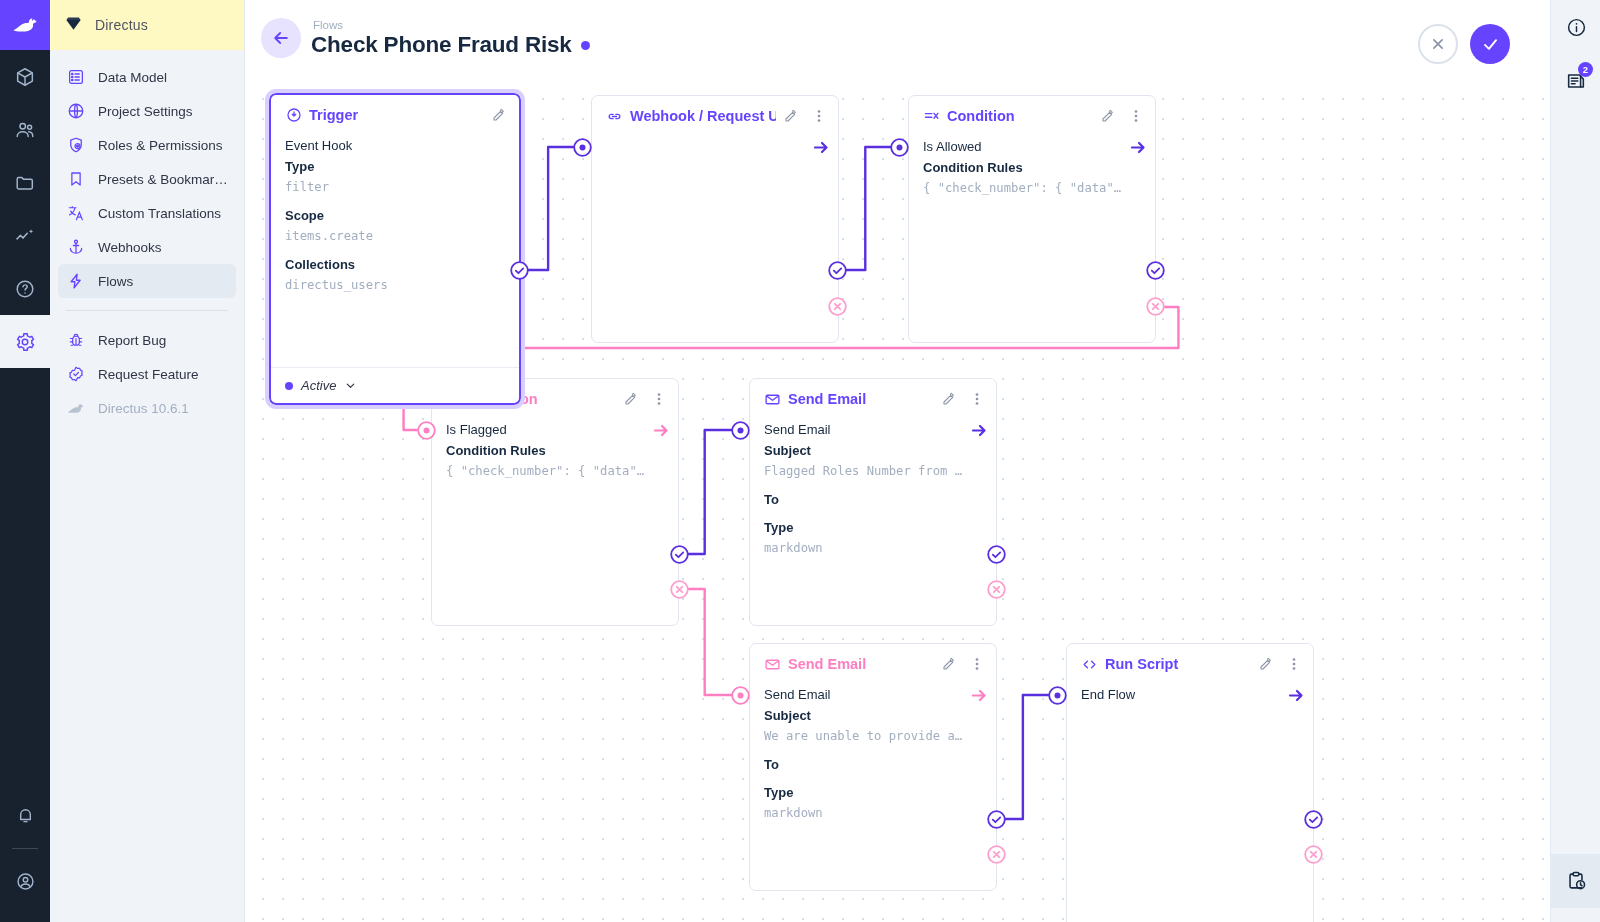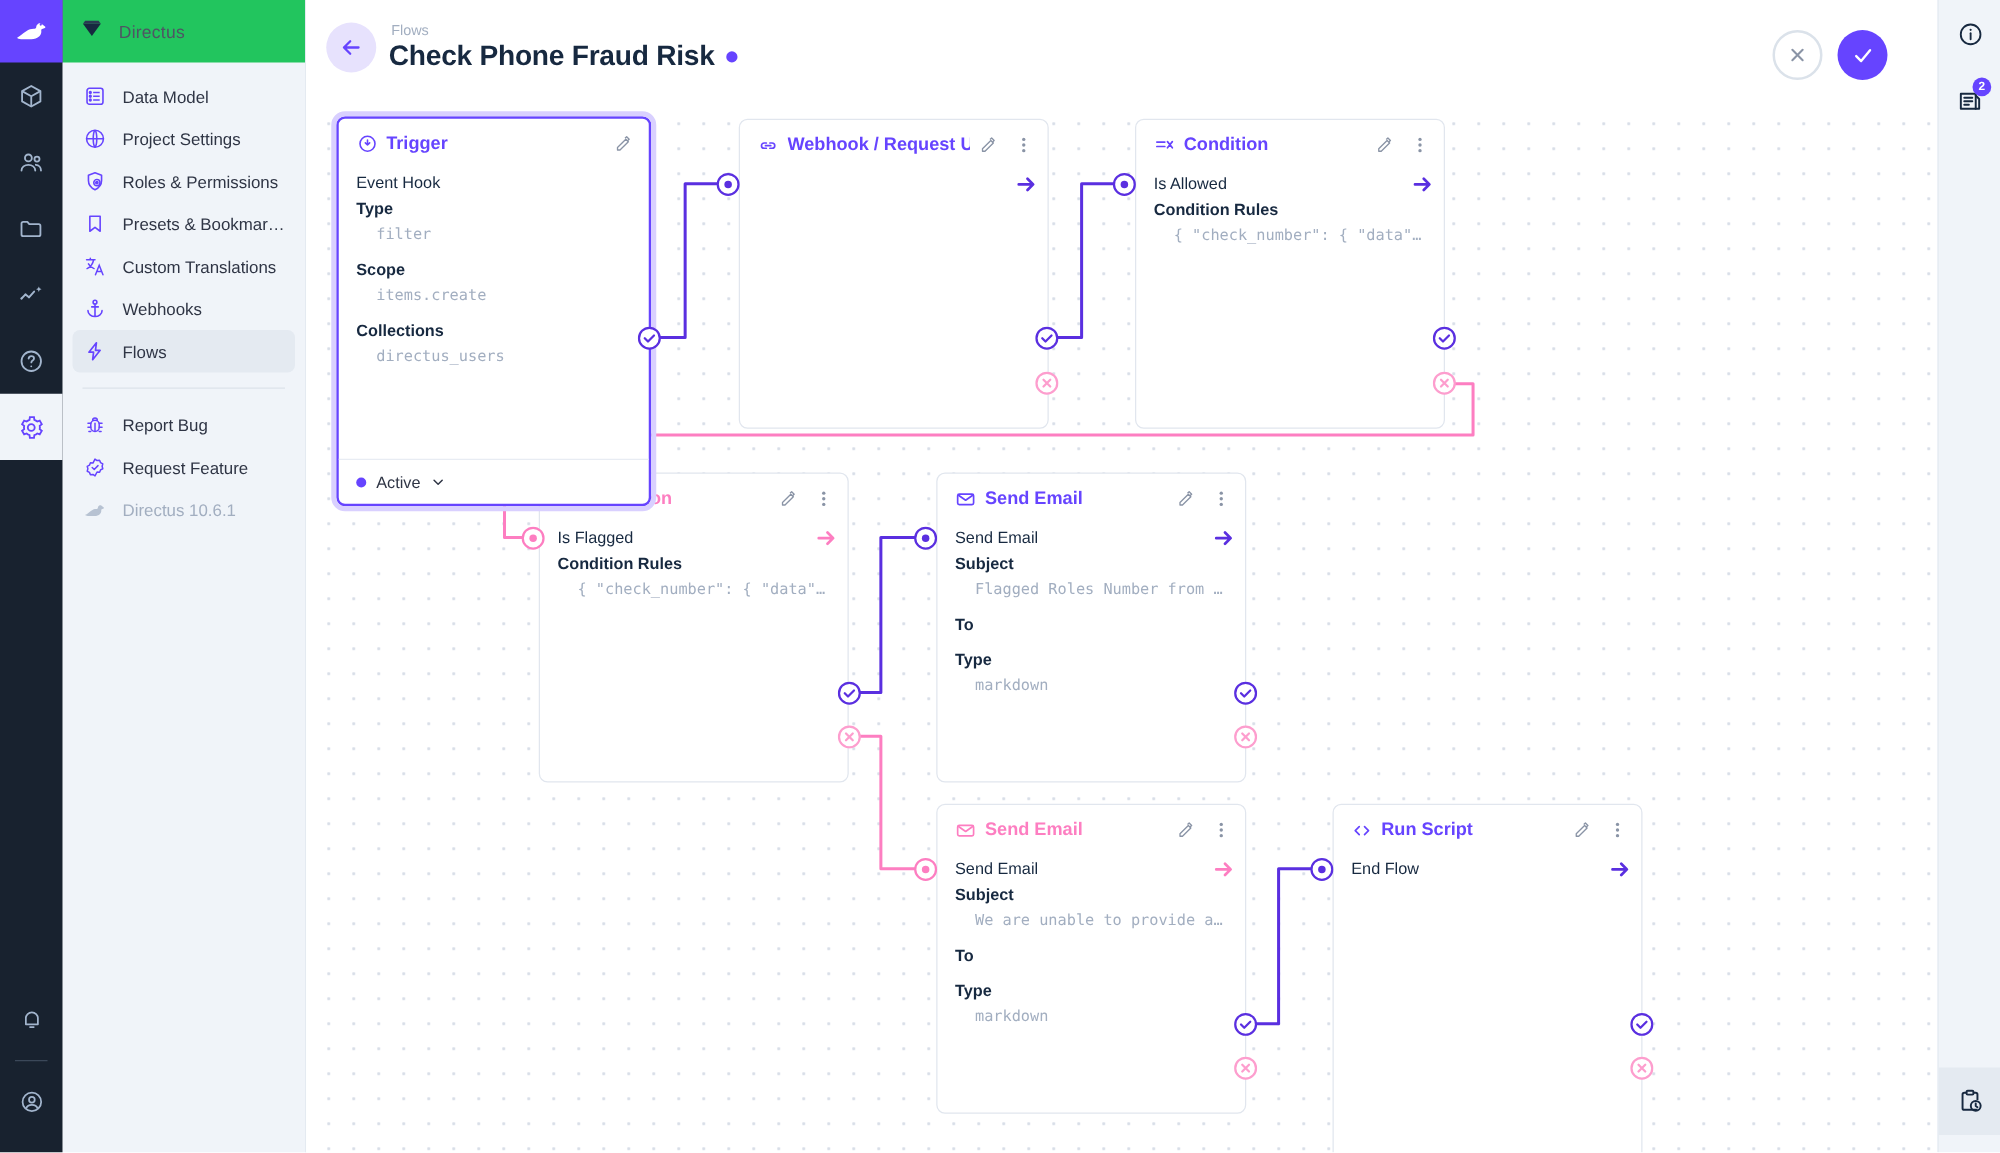--- a/index.html
+++ b/index.html
@@ -30,21 +30,21 @@
   .rail-div { width: 26px; height: 1px; background: #3b4859; margin: 6px auto; }
 
   
   .nav {
     width: 195px; flex: 0 0 195px; height: 922px;
     background: #f0f4f9; border-right: 1px solid #e4eaf1;
     display: flex; flex-direction: column;
   }
   .nav-head {
     height: 50px; display: flex; align-items: center; gap: 12px;
-    padding: 0 14px; background: #22c55e;
+    padding: 0 14px; background: #fef9c3;
   }
   .nav-head-title { font-size: 14px; color: #4f5464; letter-spacing: .2px; }
   .nav-list { padding-top: 10px; }
   .nav-item {
     height: 34px; margin: 0 8px; padding: 0 8px; border-radius: 6px;
     display: flex; align-items: center; gap: 12px;
     font-size: 13.5px; color: #2f3545; cursor: pointer;
   }
   .nav-item.sel { background: #e4eaf1; }
   .nav-item .ni { width: 20px; height: 20px; display:flex; align-items:center; justify-content:center; color:#6644ff; flex:0 0 20px;}
@@ -123,27 +123,27 @@
   .p-head.purple { color: #6644ff; }
   .p-head.pink { color: #fd7ec1; }
   .p-ico { width: 17px; height: 17px; flex: 0 0 17px; display: flex; align-items: center; justify-content: center; }
   .p-act { color: #8a94a6; display: flex; align-items: center; cursor: pointer; }
   .p-body { padding: 0 14px; }
   .f-label { font-size: 13px; font-weight: bold; color: #172940; line-height: 21px; }
   .f-label.reg { font-weight: normal; }
   .f-val {
     font-family: "DejaVu Sans Mono", monospace; font-size: 12.2px;
     color: #a2aec0; line-height: 21px;
-    white-space: nowrap; overflow: hidden; text-overflow: clip; margin-left: 16px;
+    white-space: nowrap; overflow: hidden; text-overflow: clip;
   }
   .f-gap { height: 7px; }
   .p-foot {
     position: absolute; left: 0; right: 0; bottom: 0; height: 36px;
     border-top: 1px solid #e8ecf3; display: flex; align-items: center;
-    gap: 8px; padding: 0 14px; font-size: 13px; color: #2f3545;
+    gap: 8px; padding: 0 14px; font-size: 13px; color: #2f3545; font-style: italic;
   }
   .p-foot .sdot { width: 8px; height: 8px; border-radius: 50%; background: #6644ff; }
 
   
   .port { position: absolute; width: 19px; height: 19px; z-index: 6; }
   .port svg { display: block; }
   .arrow { position: absolute; z-index: 6; }
 
   svg.wires { position: absolute; inset: 0; width: 100%; height: 100%; z-index: 2; pointer-events: none; }
 </style>

